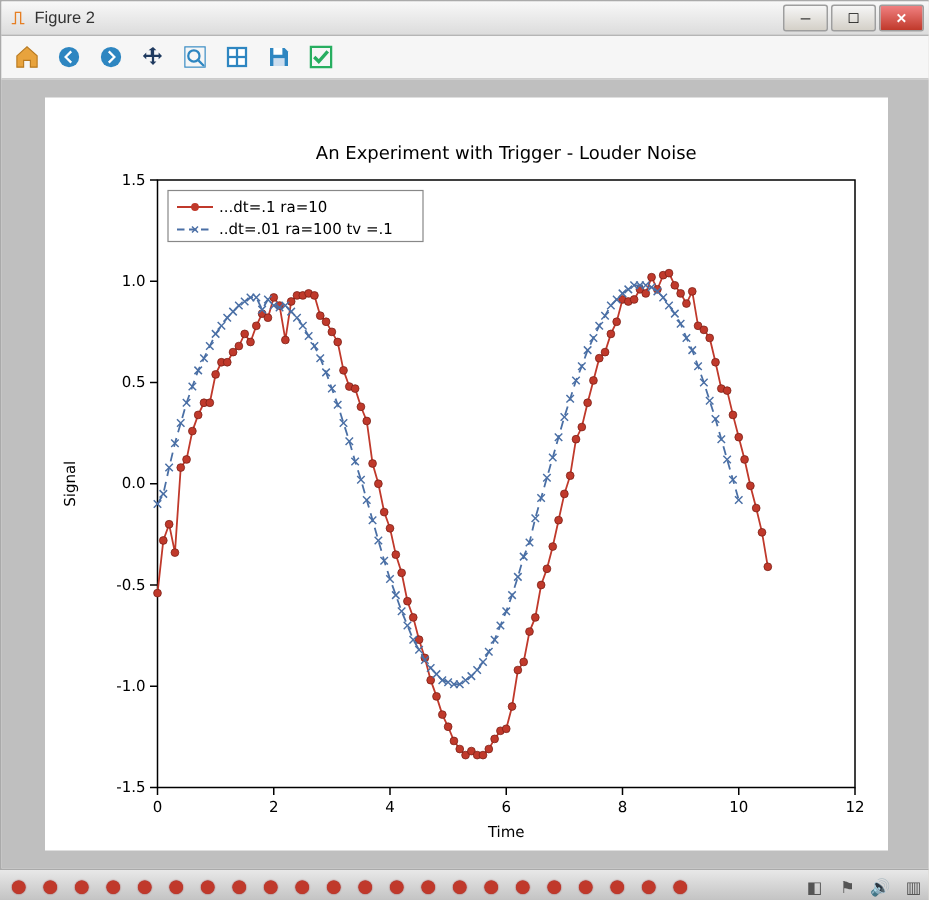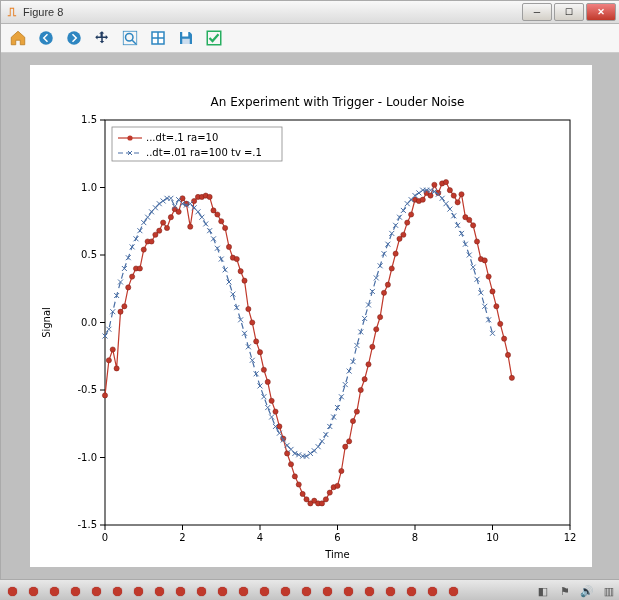--- a/index.html
+++ b/index.html
@@ -22,21 +22,21 @@
   .tray{margin-left:auto;display:flex;align-items:center;gap:6px;padding-right:4px}
   .tray .tic{width:16px;height:16px;display:flex;align-items:center;justify-content:center;font-size:11px;color:#555}
   text{font-family:"DejaVu Sans","Segoe UI",sans-serif}
 </style>
 </head>
 <body>
 
 <div class="win">
   <div class="titlebar">
     <span class="icon">⎍</span>
-    <span class="title">Figure 8</span>
+    <span class="title">Figure 2</span>
     <div class="wbtn min">─</div>
     <div class="wbtn max">☐</div>
     <div class="wbtn close">✕</div>
   </div>
 
   <div class="toolbar">
     <div class="tbtn">
         <svg viewBox="0 0 24 24">
           <path d="M3 11l9-8 9 8v10h-6v-6h-6v6H3z" fill="#e8a33d" stroke="#b8791f"></path>
         </svg>

